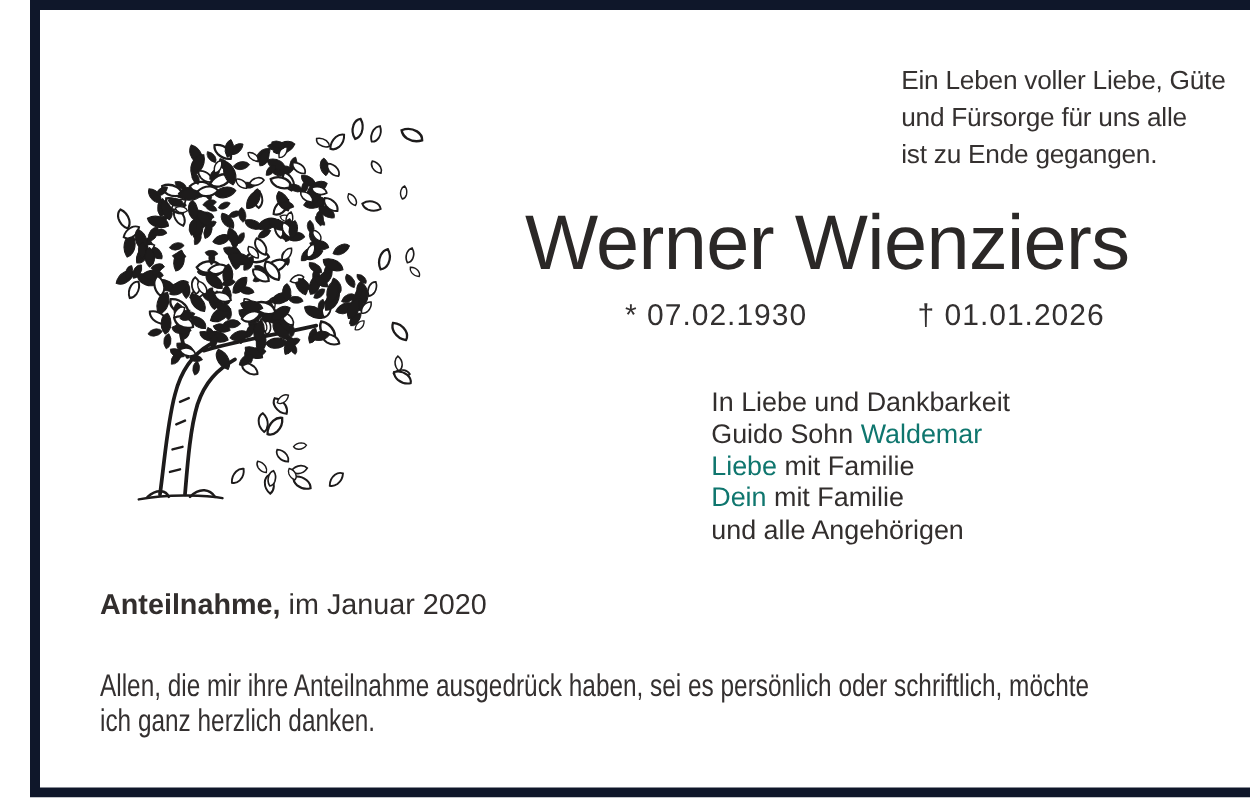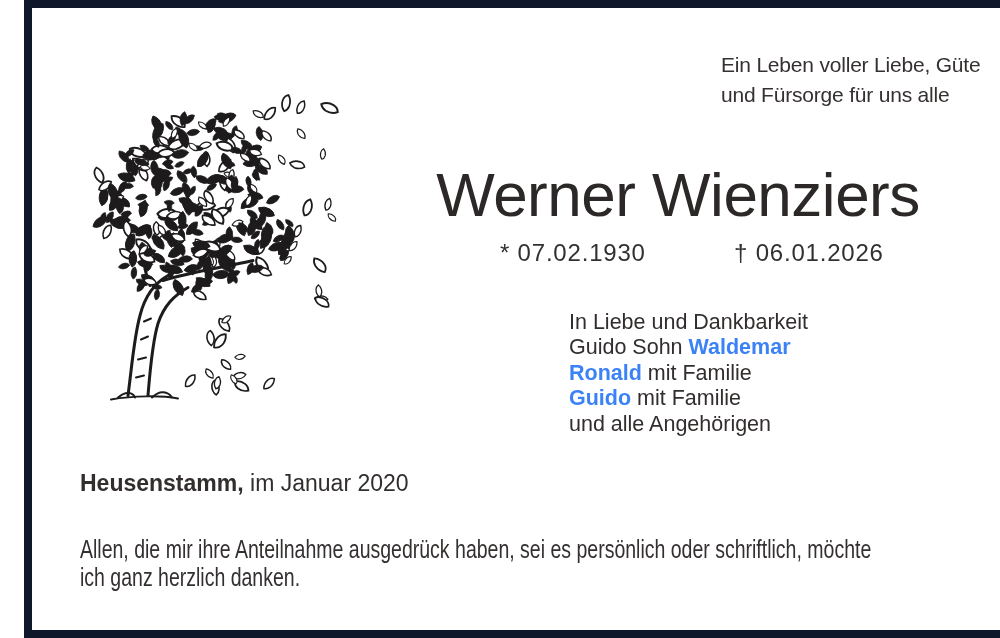--- a/index.html
+++ b/index.html
@@ -16,33 +16,33 @@
   }
   .tree-svg { position:absolute; left:46px; top:68px; width:292px; height:338px; }
 
   .epigraph {
     position:absolute; left:689px; top:42px;
     font-size:21px; line-height:29.5px; letter-spacing:-0.2px;
     color:#353130;
   }
   .name {
     position:absolute; left:388px; top:153px; width:516px;
-    text-align:center;
+    text-align:left;
     font-size:62px; line-height:68px; font-weight:400;
     letter-spacing:-0.5px; color:#2b2827; white-space:nowrap;
   }
   .date { position:absolute; top:231px; font-size:24px; letter-spacing:0.8px; color:#333030; }
   .date-birth { left:468px; }
   .date-death { left:702px; }
 
   .family {
     position:absolute; left:537px; top:302px;
     font-size:21.5px; line-height:25.4px; color:#322e2d;
   }
-  .family b { font-weight:bold; color:#3b82f6; }
+  .family b { font-weight:normal; color:#0f766e; }
 
   .place-line {
     position:absolute; left:48px; top:462px;
     font-size:23px; color:#322e2d;
   }
   .place-line b { font-weight:bold; }
   .place-line .rest { margin-left:0.28em; }
 
   .thanks {
     position:absolute; left:48px; top:528px;
@@ -383,52 +383,53 @@
         <use href="#leaf" transform="translate(155.7 301.8) rotate(62) scale(0.64)" fill="#ffffff" stroke="#1d1b1b" stroke-width="1.7"></use>
         <use href="#leaf" transform="translate(139.3 305.2) rotate(104) scale(0.78)" fill="#ffffff" stroke="#1d1b1b" stroke-width="1.7"></use>
         <use href="#leaf" transform="translate(112.2 303.1) rotate(130) scale(0.91)" fill="#ffffff" stroke="#1d1b1b" stroke-width="1.7"></use>
         <use href="#leaf" transform="translate(191.1 306.2) rotate(317) scale(0.90)" fill="#ffffff" stroke="#1d1b1b" stroke-width="1.7"></use>
       </g>
   </svg>
 
   <div class="epigraph">
     <div>Ein Leben voller Liebe, Güte</div>
     <div>und Fürsorge für uns alle</div>
+    <div>ist zu Ende gegangen.</div>
   </div>
 
   <div class="name">Werner Wienziers</div>
 
   <div class="date date-birth">
     <span>*</span>
     <span>07.02.1930</span>
   </div>
   <div class="date date-death">
     <span>†</span>
-    <span>06.01.2026</span>
+    <span>01.01.2026</span>
   </div>
 
   <div class="family">
     <div>In Liebe und Dankbarkeit</div>
     <div>
       <span>Guido Sohn</span>
       <b>Waldemar</b>
     </div>
     <div>
-      <b>Ronald</b>
+      <b>Liebe</b>
       <span>mit Familie</span>
     </div>
     <div>
-      <b>Guido</b>
+      <b>Dein</b>
       <span>mit Familie</span>
     </div>
     <div>und alle Angehörigen</div>
   </div>
 
   <div class="place-line">
-    <b>Heusenstamm,</b><span class="rest">im Januar 2020</span>
+    <b>Anteilnahme,</b><span class="rest">im Januar 2020</span>
   </div>
 
   <div class="thanks">
     <div>Allen, die mir ihre Anteilnahme ausgedrück haben, sei es persönlich oder schriftlich, möchte</div>
     <div>ich ganz herzlich danken.</div>
   </div>
 
 </div>
 
 </body></html>

